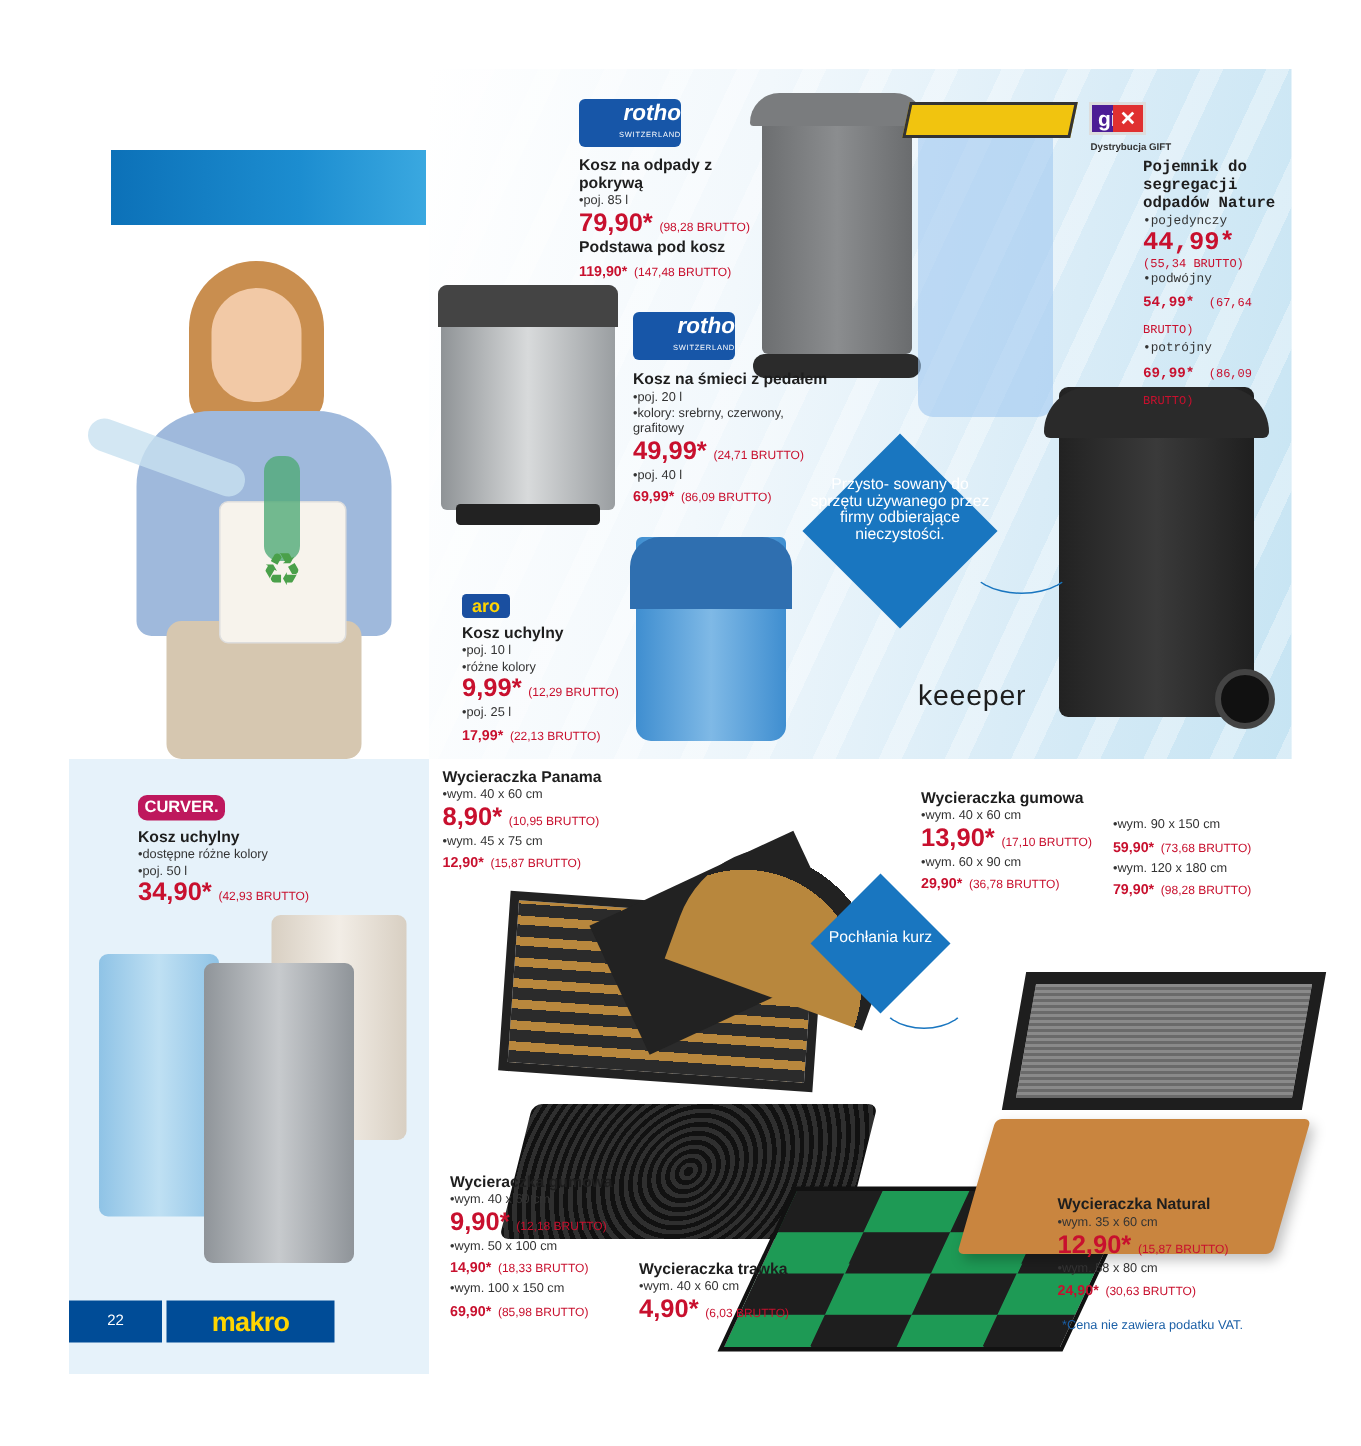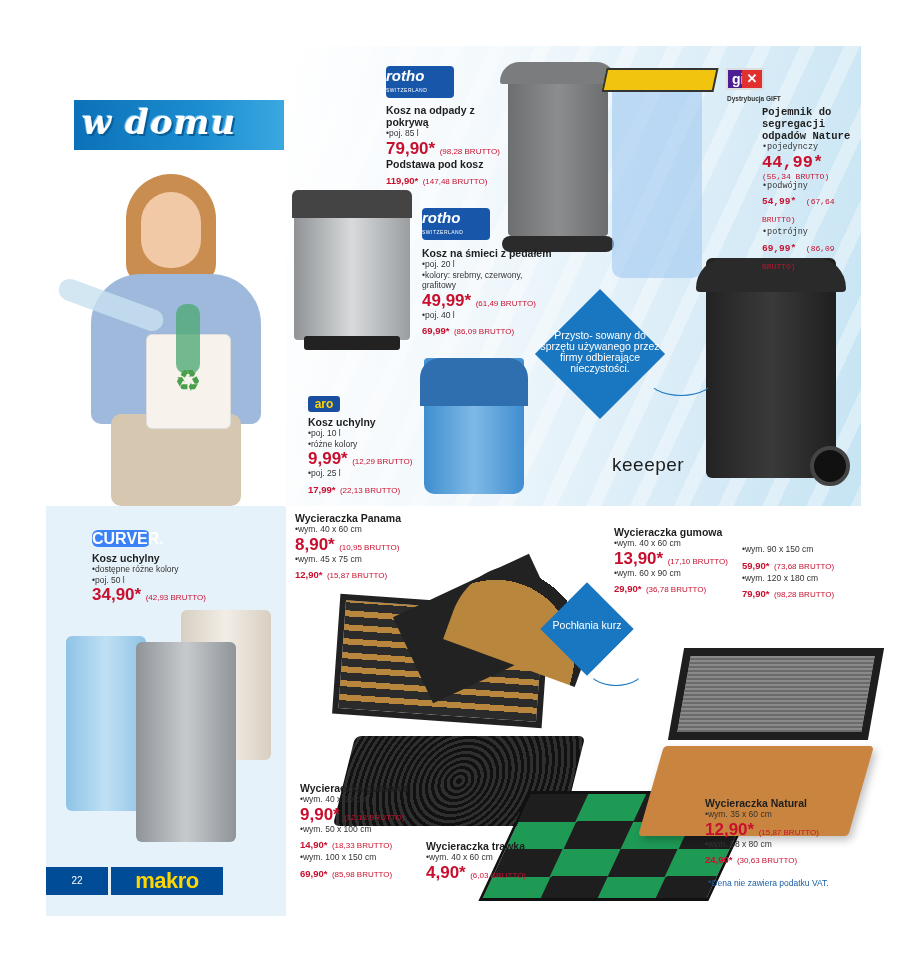--- a/index.html
+++ b/index.html
@@ -36,29 +36,29 @@
   
   .ptxt { position: absolute; color: #222; }
   .pname { font-weight: bold; font-size: 10.5px; line-height: 12px; color: #1e1e1e; }
   .bullet { font-size: 8.5px; line-height: 10.5px; color: #333; }
   .bullet::before { content: "\2022 "; }
   .price-big { font-weight: bold; font-size: 17px; color: #c8102e; line-height: 19px; }
   .price-mid { font-weight: bold; font-size: 9.5px; color: #c8102e; line-height: 12px; }
   .brutto { font-size: 8px; color: #c8102e; font-weight: normal; }
 
   
-  .logo-rotho { position: absolute; width: 68px; height: 32px; background: #1756a8; border-radius: 4px; color: #fff; text-align: left; }
+  .logo-rotho { position: absolute; width: 68px; height: 32px; background: #1756a8; border-radius: 4px; color: #fff; text-align: right; }
   .logo-rotho .r1 { font-weight: bold; font-style: italic; font-size: 15px; line-height: 20px; display: block; }
   .logo-rotho .r2 { font-size: 5px; letter-spacing: 0.5px; display: block; line-height: 8px; }
   .logo-gimi { position: absolute; width: 38px; height: 22px; background: #4c1d95; border: 2px solid #ddd; color: #fff; font-weight: bold; font-size: 14px; line-height: 18px; padding-left: 4px; }
   .logo-gimi .x { position: absolute; right: 0; top: 0; width: 20px; height: 18px; background: #e03030; color: #fff; font-size: 13px; text-align: center; }
   .gimi-sub { position: absolute; font-size: 6.5px; font-weight: bold; color: #333; }
   .logo-aro { position: absolute; width: 32px; height: 16px; background: #1a4fa0; border-radius: 3px; color: #ffd400; font-weight: bold; font-size: 12px; text-align: center; line-height: 16px; }
   .logo-keeeper { position: absolute; font-size: 19px; color: #1e1e1e; font-weight: normal; letter-spacing: 0.5px; }
-  .logo-curver { position: absolute; width: 58px; height: 17px; background: #3b82f6; border-radius: 6px; color: #fff; font-weight: bold; font-size: 16px; text-align: center; line-height: 17px; }
+  .logo-curver { position: absolute; width: 58px; height: 17px; background: #be185d; border-radius: 6px; color: #fff; font-weight: bold; font-size: 11px; text-align: center; line-height: 17px; }
 
   
   .diamond { position: absolute; background: #1976c0; transform: rotate(45deg); }
   .diamond-text { position: absolute; color: #fff; text-align: center; font-size: 10.5px; line-height: 11px; }
 
   
   .bin-grey { position: absolute; left: 462px; top: 20px; width: 100px; height: 170px; background: linear-gradient(90deg,#6c6e70,#8b8d8f,#6a6c6e); border-radius: 8px 8px 4px 4px; }
   .bin-grey .lid { position: absolute; left: -8px; top: -4px; width: 116px; height: 22px; background: #7a7c7e; border-radius: 50px 50px 6px 6px; }
   .bin-grey .base { position: absolute; left: -6px; bottom: -16px; width: 112px; height: 16px; background: #2b2b2b; border-radius: 8px; }
   .bag-stand { position: absolute; left: 558px; top: 22px; width: 112px; height: 210px; }
@@ -84,37 +84,36 @@
   .mat-panama2 { left: 360px; top: 535px; width: 150px; height: 95px; background: #222; transform: rotate(-25deg); }
   .mat-half { left: 410px; top: 520px; width: 140px; height: 100px; background: radial-gradient(circle at 40% 100%, #b8873d 0 60%, #222 60% 70%, transparent 70%); border-radius: 100px 100px 0 0; transform: rotate(20deg); }
   .mat-rubber { left: 298px; top: 690px; width: 230px; height: 90px; background: repeating-radial-gradient(circle,#111 0 3px,#2f2f2f 3px 6px); transform: skewX(-14deg); border-radius: 6px; }
   .mat-grass { left: 458px; top: 745px; width: 230px; height: 110px; background:
       conic-gradient(#1e9a55 0 25%, #1e1e1e 0 50%, #1e9a55 0 75%, #1e1e1e 0) 0 0/115px 55px; transform: skewX(-25deg); border: 3px solid #111; }
   .mat-grey { left: 630px; top: 602px; width: 200px; height: 92px; background: repeating-linear-gradient(0deg,#6a6a6a 0 2px,#8a8a8a 2px 4px); border: 8px solid #1e1e1e; transform: skewX(-10deg); }
   .mat-natural { left: 605px; top: 700px; width: 210px; height: 90px; background: #c9853f; border-radius: 4px; transform: skewX(-16deg); box-shadow: 4px 4px 8px rgba(0,0,0,0.25); }
 
   
   .pagenum-box { position: absolute; left: 0; top: 821px; width: 62px; height: 28px; background: #004c97; color: #fff; font-size: 10px; text-align: center; line-height: 28px; }
-  .makro-box { position: absolute; left: 65px; top: 821px; width: 112px; height: 28px; background: #004c97; color: #ffd500; font-weight: bold; font-size: 22px; text-align: center; line-height: 28px; letter-spacing: -0.5px; }
+  .makro-box { position: absolute; left: 65px; top: 821px; width: 112px; height: 28px; background: #004c97; color: #ffd500; font-weight: bold; font-size: 18px; text-align: center; line-height: 28px; letter-spacing: -0.5px; }
   .vat-note { position: absolute; left: 662px; top: 832px; font-size: 8.5px; color: #1a5fa6; }
 
   .arrow { position: absolute; border: 1.5px solid #1976c0; border-color: transparent transparent #1976c0 transparent; border-radius: 50%; }
 </style>
 </head>
 <body>
 
 <div class="page">
 
   <div class="left-top"></div>
   <div class="right-top"></div>
   <div class="left-bottom"></div>
   <div class="right-bottom"></div>
 
   <div class="title-band"></div>
-  <div class="title-2">w domu</div>
 
   <div class="woman">
     <div class="hair"></div>
     <div class="face"></div>
     <div class="shirt"></div>
     <div class="pants"></div>
     <div class="bottle"></div>
     <div class="box"></div>
     <div class="bottle2"></div>
     <div class="recycle">♻</div>
@@ -181,27 +180,27 @@
   </div>
 
   <div class="logo-rotho" style="left:376px; top:162px;">
     <span class="r1">rotho</span>
     <span class="r2">SWITZERLAND</span>
   </div>
   <div class="ptxt" style="left:376px; top:201px; width:130px;">
     <div class="pname">Kosz na śmieci z pedałem</div>
     <div class="bullet">poj. 20 l</div>
     <div class="bullet">kolory: srebrny, czerwony, grafitowy</div>
-    <div><span class="price-big">49,99*</span> <span class="brutto">(61,49 BRUTTO)</span></div>
+    <div><span class="price-big">49,99*</span> <span class="brutto">(24,71 BRUTTO)</span></div>
     <div class="bullet">poj. 40 l</div>
     <div><span class="price-mid">69,99*</span> <span class="brutto">(86,09 BRUTTO)</span></div>
   </div>
 
   <div class="diamond" style="left:508px; top:262px; width:92px; height:92px;"></div>
-  <div class="diamond-text" style="left:494px; top:284px; width:120px;">Przysto- sowany do sprzętu używanego przez firmy odbierające nieczystości.</div>
+  <div class="diamond-text" style="left:494px; top:272px; width:120px;">Przysto- sowany do sprzętu używanego przez firmy odbierające nieczystości.</div>
   <div class="arrow" style="left:600px; top:310px; width:70px; height:40px;"></div>
 
   <div class="logo-aro" style="left:262px; top:340px;margin-top:10px;">aro</div>
   <div class="ptxt" style="left:262px; top:370px; width:120px;">
     <div class="pname">Kosz uchylny</div>
     <div class="bullet">poj. 10 l</div>
     <div class="bullet">różne kolory</div>
     <div><span class="price-big">9,99*</span> <span class="brutto">(12,29 BRUTTO)</span></div>
     <div class="bullet">poj. 25 l</div>
     <div><span class="price-mid">17,99*</span> <span class="brutto">(22,13 BRUTTO)</span></div>

